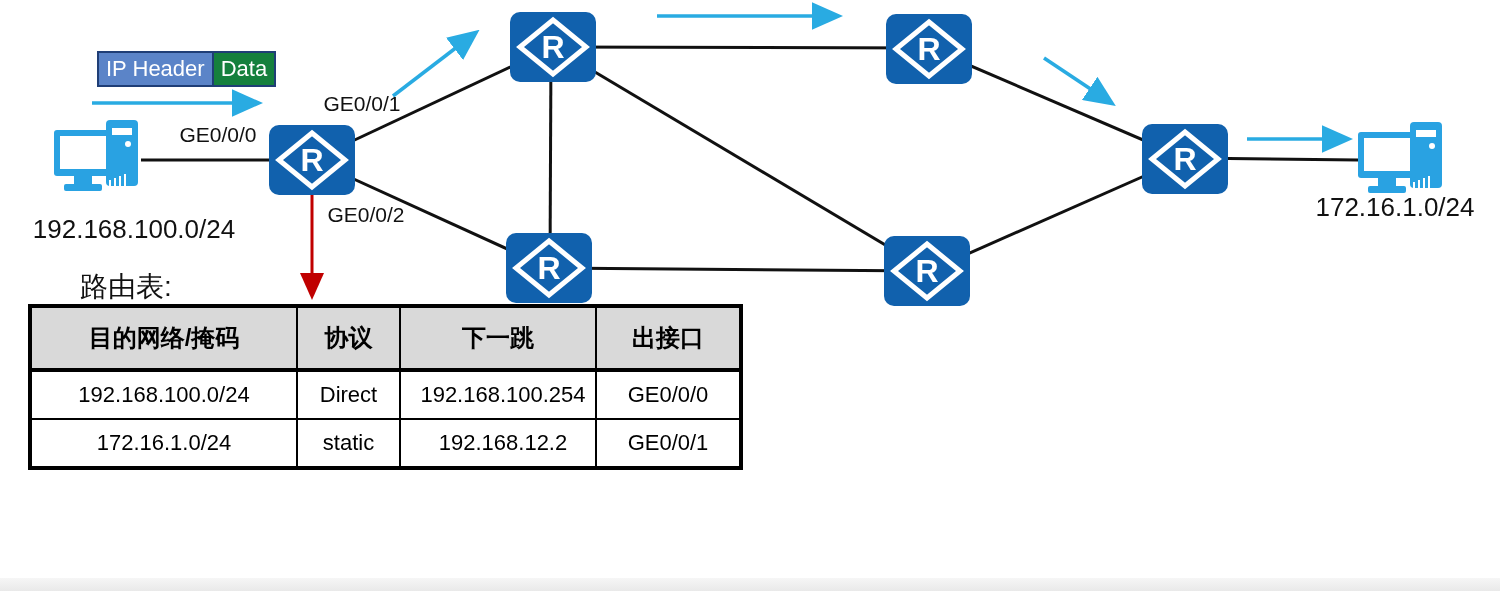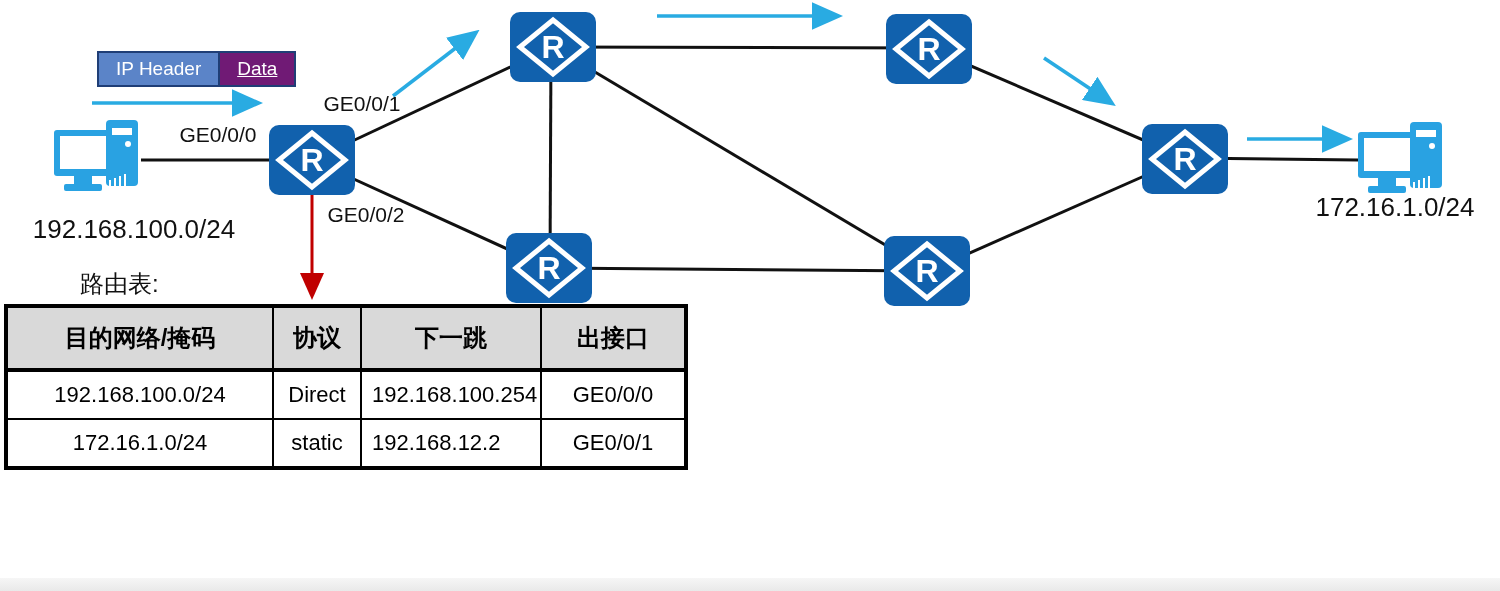--- a/index.html
+++ b/index.html
@@ -18,50 +18,50 @@
   }
   svg.layer { position: absolute; left: 0; top: 0; width: 1500px; height: 591px; }
 
   .node { position: absolute; }
   .label {
     position: absolute; color: #1a1a1a; white-space: nowrap;
     font-family: "Liberation Sans", "DejaVu Sans", sans-serif;
   }
   .iface-label { font-size: 21px; color: #111; }
   .net-label { font-size: 26px; color: #111; }
-  .rt-title { font-size: 24px; color: #111; }
+  .rt-title { font-size: 28px; color: #111; }
 
   
   #packet {
     position: absolute; left: 97px; top: 51px; height: 36px;
     display: flex; border: 2px solid #1f3e76;
   }
   #packet .seg {
     display: flex; align-items: center; justify-content: center;
-    color: #ffffff; font-size: 19px; padding: 0 17px; height: 100%;
+    color: #ffffff; font-size: 22px; padding: 0 7px; height: 100%;
   }
   #packet .seg-header { background: #5b84c8; border-right: 2px solid #1f3e76; }
-  #packet .seg-data { background: #701a75; text-decoration: underline; }
+  #packet .seg-data { background: #15803d; }
 
   
   #rt-table {
-    position: absolute; left: 4px; top: 304px;
+    position: absolute; left: 28px; top: 304px;
     border-collapse: collapse; table-layout: fixed;
     border: 4px solid #000; background: #fff;
   }
   #rt-table th, #rt-table td {
     border: 2px solid #000; color: #000; overflow: hidden;
   }
   #rt-table th {
     background: #d9d9d9; font-size: 24px; font-weight: bold;
     height: 64px; text-align: center; border-bottom: 4px solid #000;
   }
   #rt-table td { font-size: 22px; height: 49px; text-align: center; background: #fff; }
-  #rt-table td.col-2 { text-align: left; padding-left: 10px; }
-  .w0 { width: 267px; } .w1 { width: 88px; } .w2 { width: 180px; } .w3 { width: 145px; margin-left: 8px; }
+  #rt-table td.col-2 { text-align: center; padding-left: 10px; }
+  .w0 { width: 267px; } .w1 { width: 103px; } .w2 { width: 196px; } .w3 { width: 145px; margin-left: 8px; }
 </style>
 </head>
 <body>
 
 <div id="stage">
 
   <svg class="layer">
     <defs>
       <marker id="arrB" markerWidth="9" markerHeight="8" refX="7" refY="4" orient="auto">
         <path d="M0,0 L9,4 L0,8 Z" fill="#29abe2"></path>

